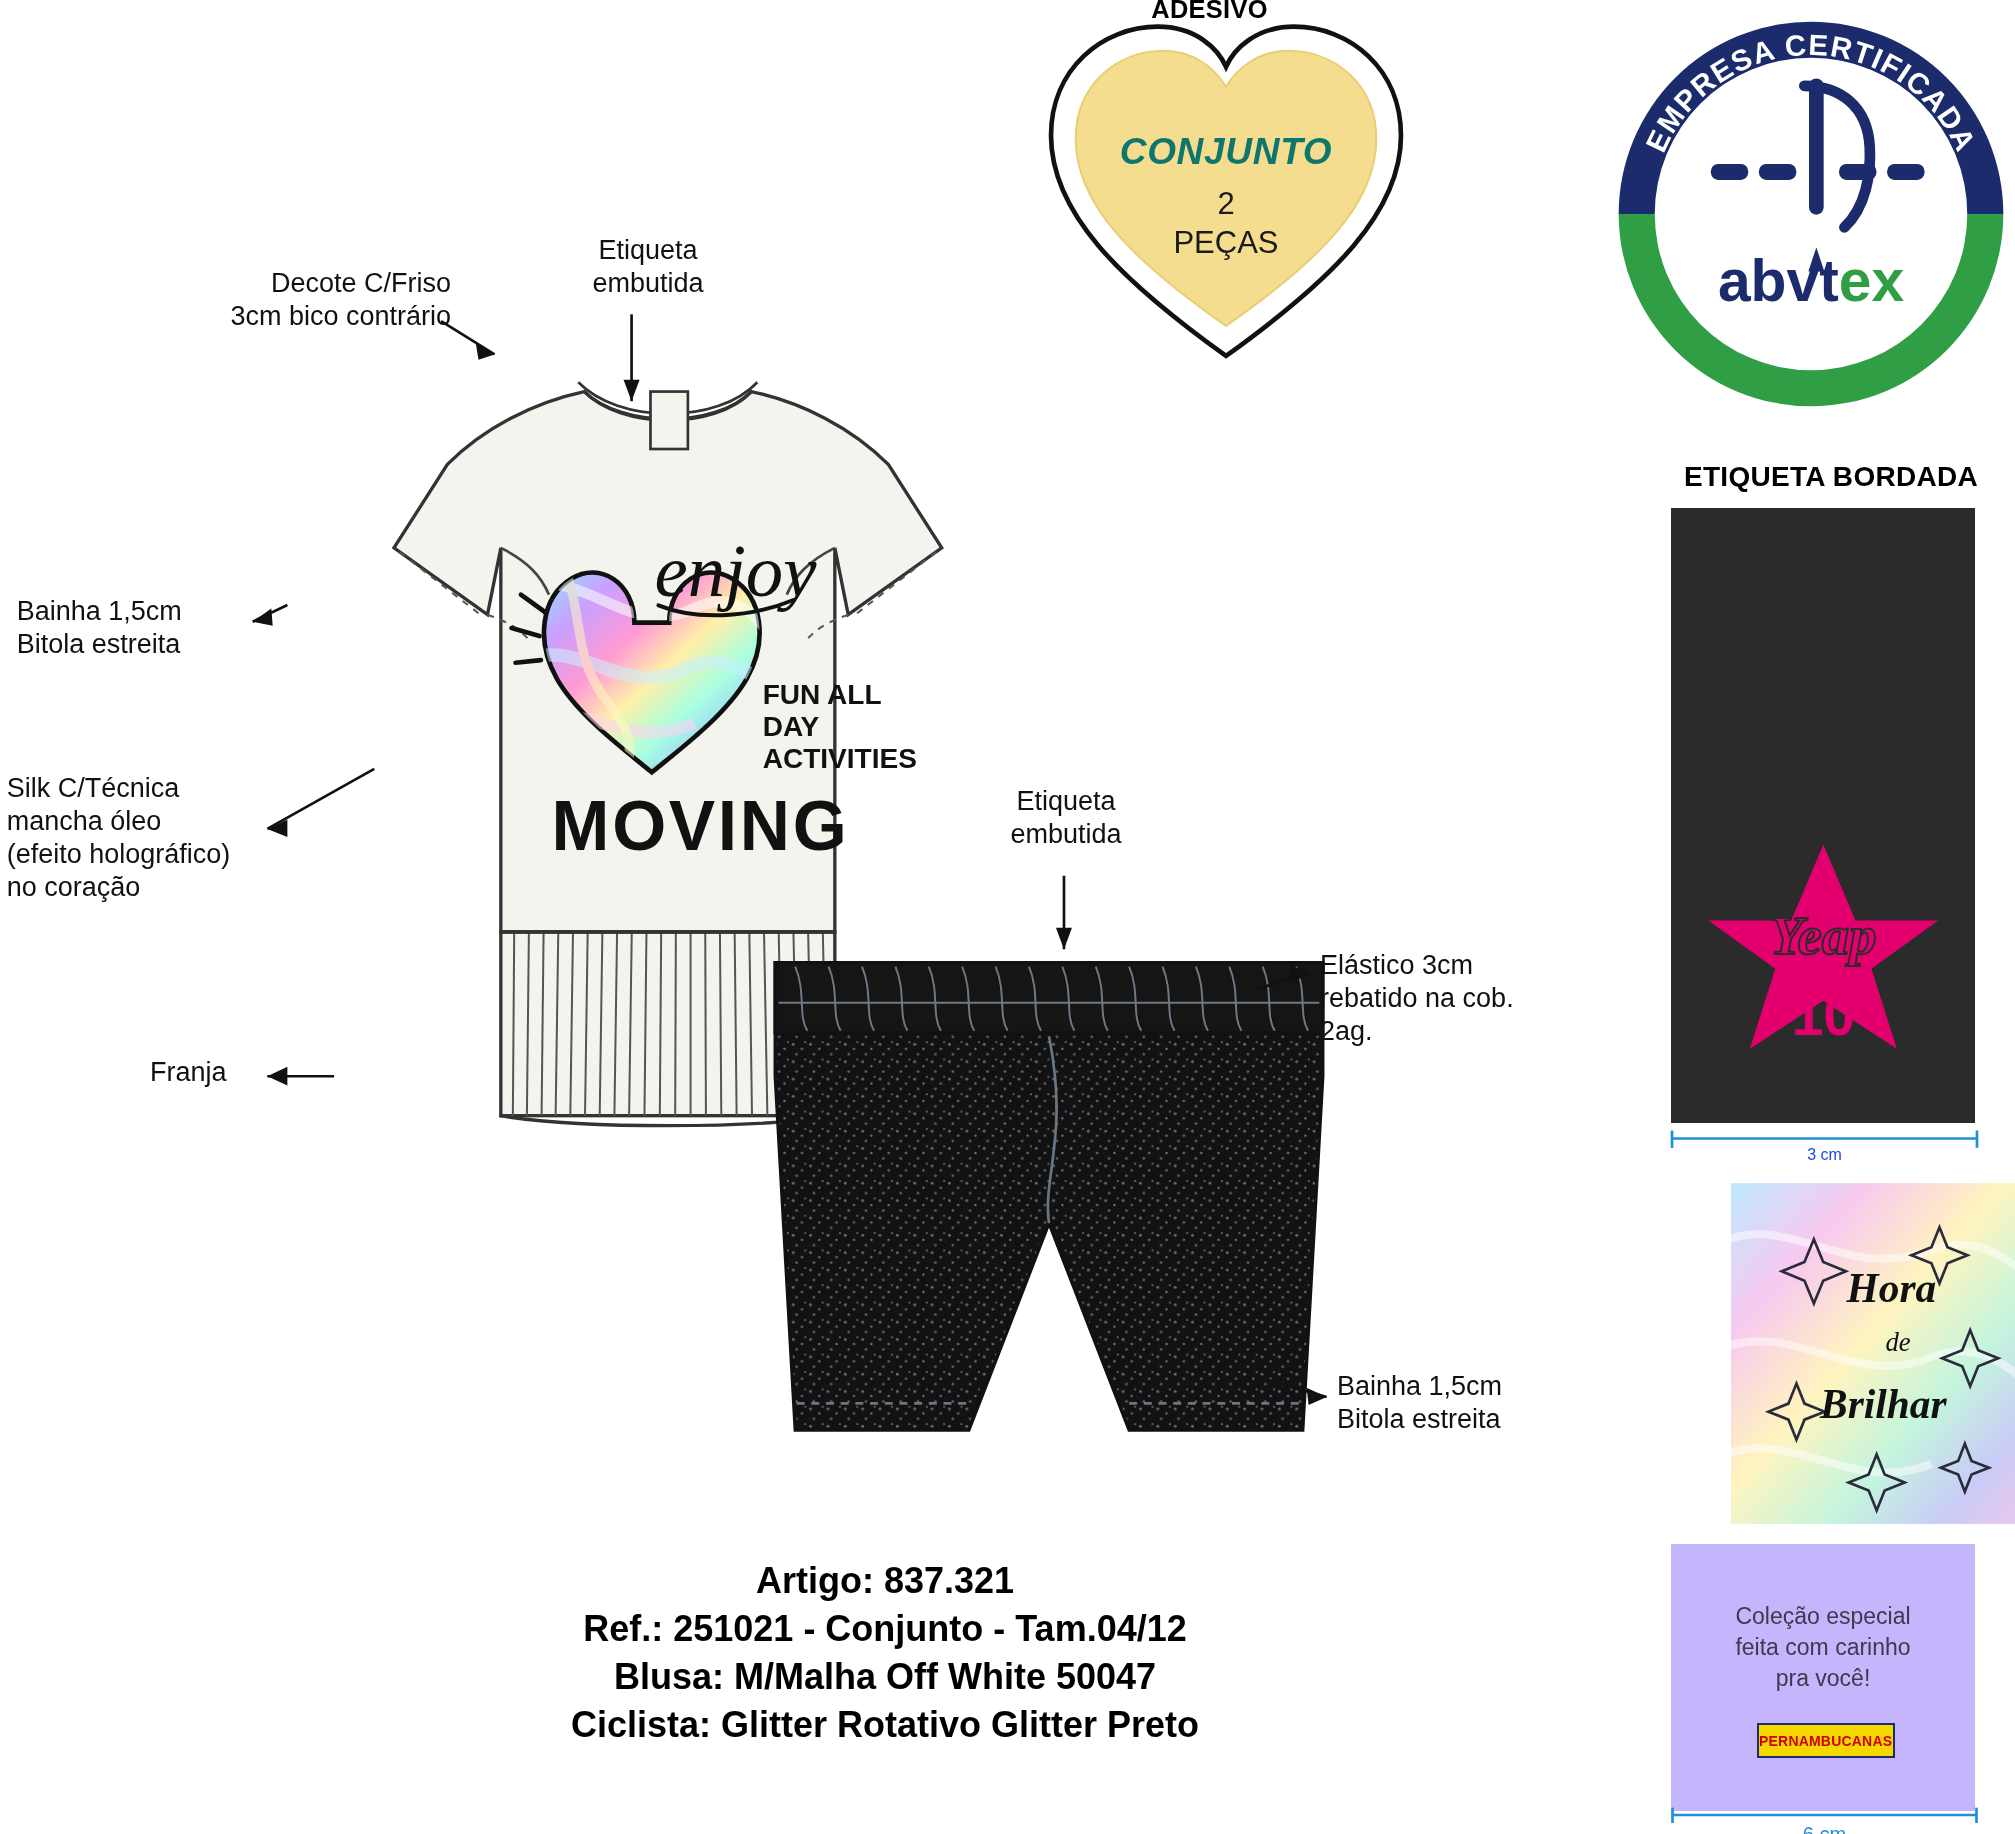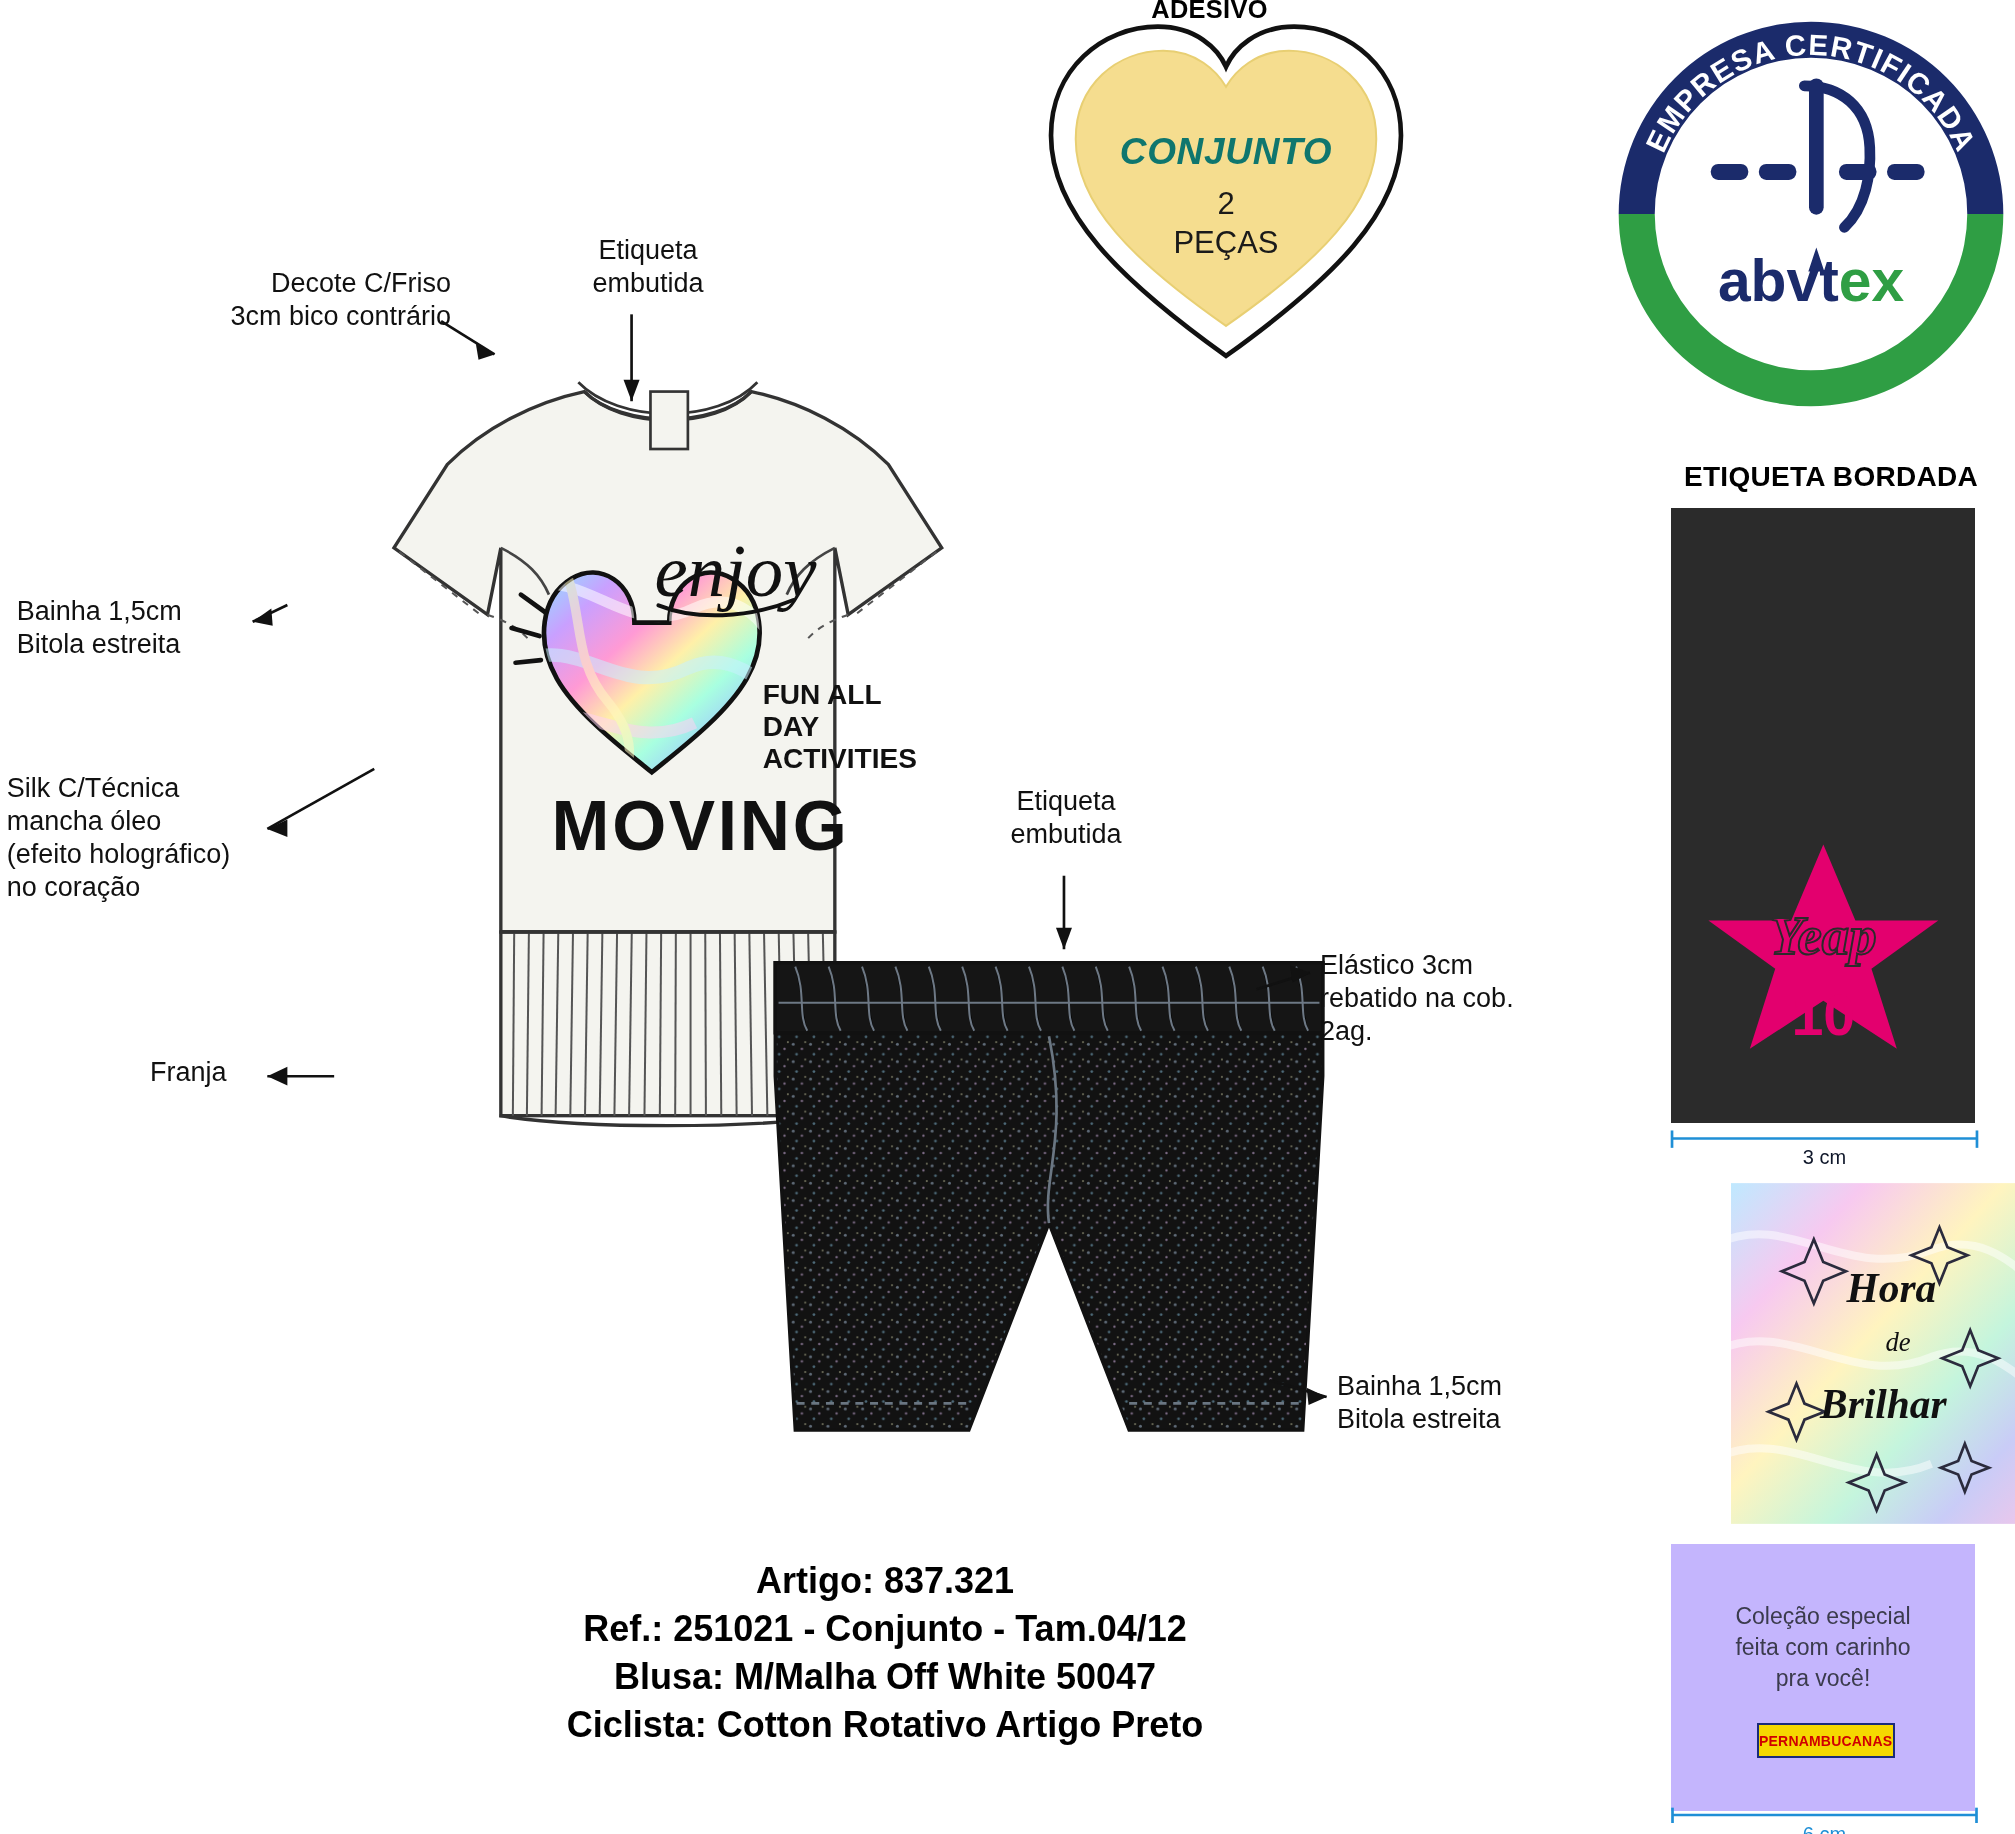--- a/index.html
+++ b/index.html
@@ -17,21 +17,21 @@
   .heart-text2{font-size:31px;color:#1a1a1a;}
 
   
   #abvtex{left:1604px;top:6.7px;width:414px;height:414px;}
 
   
   #etiqueta-bordada-title{left:1657px;top:461px;width:348px;text-align:center;font-size:28px;font-weight:bold;letter-spacing:0.3px;}
   #tag-black{left:1671px;top:508px;width:304px;height:615px;background:#2b2b2b;}
   #tag-black .star-wrap{position:absolute;left:0;top:327px;width:304px;height:254px;}
   #dim1{left:1664px;top:1129px;width:321px;height:47px;}
-  #dim1 .dimtext{position:absolute;left:0;top:17.4px;width:321px;text-align:center;font-size:20px;color:#0f172a;}
+  #dim1 .dimtext{position:absolute;left:0;top:17.4px;width:321px;text-align:center;font-size:16px;color:#1d4ed8;}
   #tag-holo{left:1731px;top:1183px;width:248px;height:341px;}
   #tag-purple{left:1671px;top:1524px;width:304px;height:267px;background:#c4b5fd;margin-top:20px;}
   #dim2{left:1664px;top:1791px;width:321px;height:43px;margin-top:16px;}
   #dim2 .dimtext{position:absolute;left:0;top:16px;width:321px;text-align:center;font-size:20px;color:#1f8fd6;}
   .purple-text{position:absolute;left:0;top:57px;width:304px;text-align:center;font-size:23px;line-height:1.35;color:#3b3b4d;}
   #pernambucanas{position:absolute;left:86px;top:179px;width:134px;height:31px;background:#f5d800;border:2px solid #1b2b7a;display:flex;align-items:center;justify-content:flex-start;}
   #pernambucanas span{font-size:14px;font-weight:bold;color:#d00000;letter-spacing:0.2px;}
 
   .holo-text-a{font-family:"Liberation Serif",serif;font-style:italic;font-weight:bold;font-size:62px;fill:#111;}
   .holo-text-b{font-family:"Liberation Serif",serif;font-style:italic;font-size:40px;fill:#111;}
@@ -329,15 +329,15 @@
     <line x1="12" y1="1" x2="12" y2="24" stroke="#1f8fd6" stroke-width="4"></line>
     <line x1="468" y1="1" x2="468" y2="24" stroke="#1f8fd6" stroke-width="4"></line>
   </svg>
   <div class="dimtext">6 cm</div>
 </div>
 
 <div class="abs" id="caption">
   <div>Artigo: 837.321</div>
   <div>Ref.: 251021 - Conjunto - Tam.04/12</div>
   <div>Blusa: M/Malha Off White 50047</div>
-  <div>Ciclista: Cotton Rotativo Artigo Preto</div>
+  <div>Ciclista: Glitter Rotativo Glitter Preto</div>
 </div>
 
 
 </body></html>

